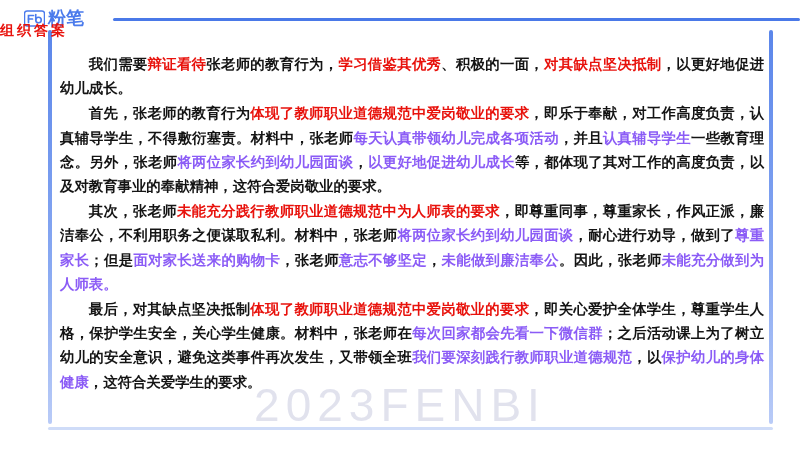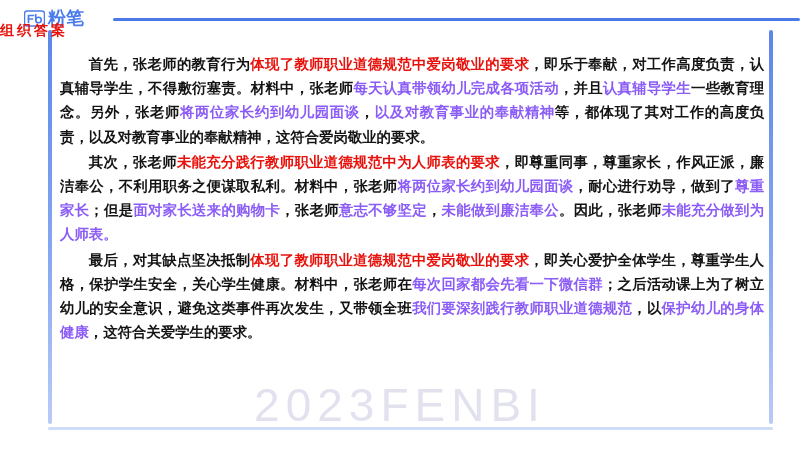--- a/index.html
+++ b/index.html
@@ -143,18 +143,19 @@
     <div class="header-rule"></div>
   </div>
 
   <div class="title">组织答案</div>
 
   <div class="bar-left"></div>
   <div class="bar-right"></div>
   <div class="bar-bottom"></div>
 
   <div class="content">
-    <p class="para indent"><span>首先，张老师的教育行为</span><span class="r">体现了教师职业道德规范中爱岗敬业的要求</span><span>，即乐于奉献，对工作高度负责，认真辅导学生，不得敷衍塞责。材料中，张老师</span><span class="b">每天认真带领幼儿完成各项活动</span><span>，并且</span><span class="b">认真辅导学生</span><span>一些教育理念。另外，张老师</span><span class="b">将两位家长约到幼儿园面谈</span><span>，</span><span class="b">以及对教育事业的奉献精神</span><span>等，都体现了其对工作的高度负责，以及对教育事业的奉献精神，这符合爱岗敬业的要求。</span></p>
+    <p class="para indent"><span>我们需要</span><span class="r">辩证看待</span><span>张老师的教育行为，</span><span class="r">学习借鉴其优秀</span><span>、积极的一面，</span><span class="r">对其缺点坚决抵制</span><span>，以更好地促进幼儿成长。</span></p>
+    <p class="para indent"><span>首先，张老师的教育行为</span><span class="r">体现了教师职业道德规范中爱岗敬业的要求</span><span>，即乐于奉献，对工作高度负责，认真辅导学生，不得敷衍塞责。材料中，张老师</span><span class="b">每天认真带领幼儿完成各项活动</span><span>，并且</span><span class="b">认真辅导学生</span><span>一些教育理念。另外，张老师</span><span class="b">将两位家长约到幼儿园面谈</span><span>，</span><span class="b">以更好地促进幼儿成长</span><span>等，都体现了其对工作的高度负责，以及对教育事业的奉献精神，这符合爱岗敬业的要求。</span></p>
     <p class="para indent"><span>其次，张老师</span><span class="r">未能充分践行教师职业道德规范中为人师表的要求</span><span>，即尊重同事，尊重家长，作风正派，廉洁奉公，不利用职务之便谋取私利。材料中，张老师</span><span class="b">将两位家长约到幼儿园面谈</span><span>，耐心进行劝导，做到了</span><span class="b">尊重家长</span><span>；但是</span><span class="b">面对家长送来的购物卡</span><span>，张老师</span><span class="b">意志不够坚定</span><span>，</span><span class="b">未能做到廉洁奉公</span><span>。因此，张老师</span><span class="b">未能充分做到为人师表。</span></p>
     <p class="para indent"><span>最后，对其缺点坚决抵制</span><span class="r">体现了教师职业道德规范中爱岗敬业的要求</span><span>，即关心爱护全体学生，尊重学生人格，保护学生安全，关心学生健康。材料中，张老师在</span><span class="b">每次回家都会先看一下微信群</span><span>；之后活动课上为了树立幼儿的安全意识，避免这类事件再次发生，又带领全班</span><span class="b">我们要深刻践行教师职业道德规范</span><span>，以</span><span class="b">保护幼儿的身体健康</span><span>，这符合关爱学生的要求。</span></p>
   </div>
 
 </div>
 
 </body></html>

